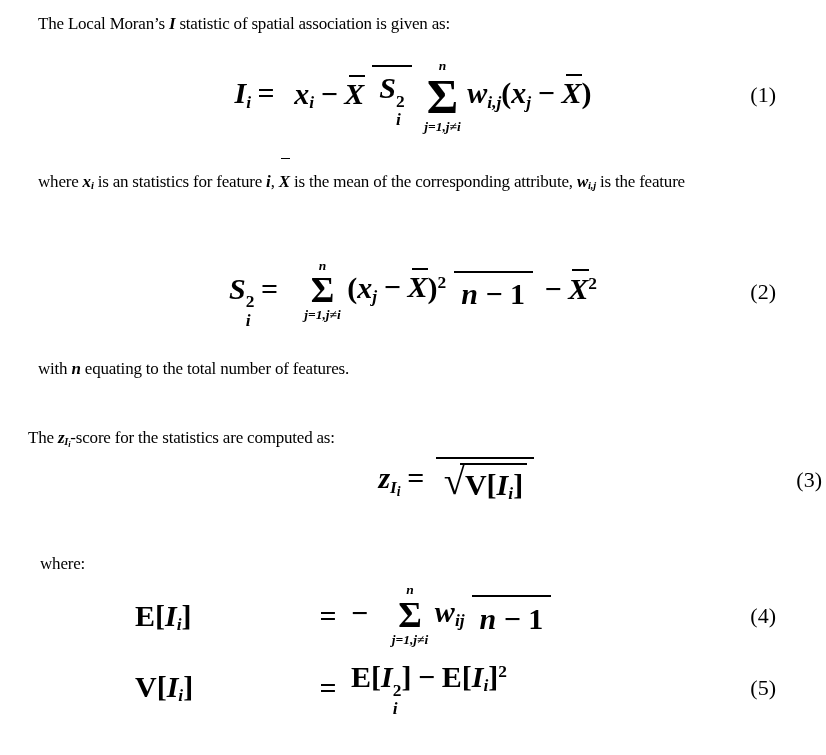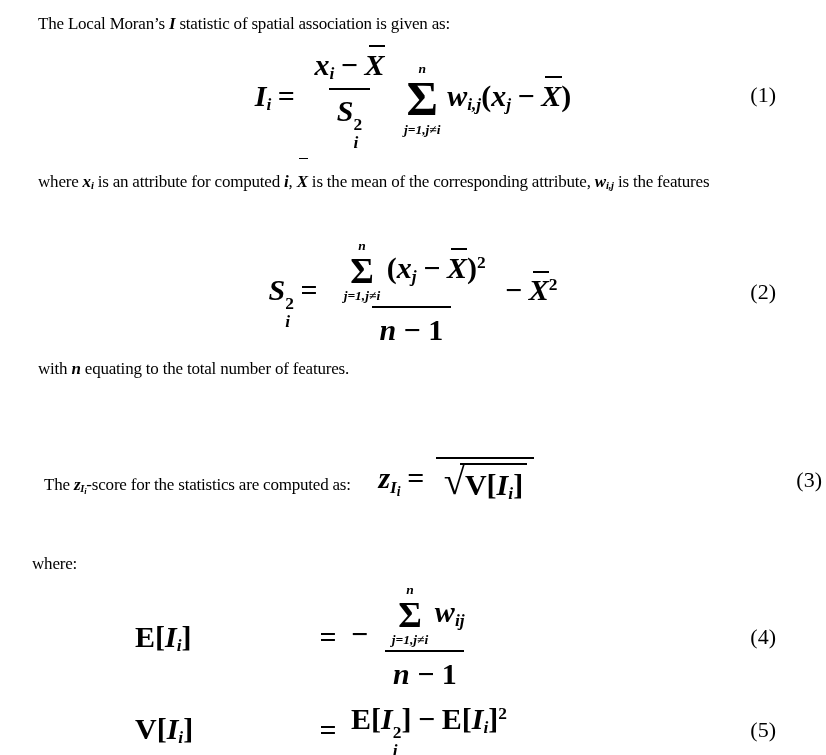--- a/index.html
+++ b/index.html
@@ -18,21 +18,21 @@
   .eq{font-size:30px;font-weight:700;line-height:1.25;display:inline-block;vertical-align:middle;}
   .mi{font-style:italic;}
   .mr,.mn{font-style:normal;}
   .mo{font-style:normal;margin:0 .22em;}
   .mo0{font-style:normal;margin-right:.14em;}
   .sub{font-size:.58em;vertical-align:-0.25em;font-style:italic;}
   .sub2{font-size:.78em;vertical-align:-0.25em;font-style:italic;}
   .sup{font-size:.58em;vertical-align:.55em;font-style:normal;}
   .ss{display:inline-flex;flex-direction:column;align-items:flex-start;font-size:.58em;line-height:1.05;vertical-align:-0.5em;font-style:normal;}
   .ss .ss-sub{font-style:italic;}
-  .frac{display:inline-flex;flex-direction:column;align-items:center;vertical-align:middle;margin:0 .18em;justify-content:flex-end;}
+  .frac{display:inline-flex;align-items:center;vertical-align:middle;margin:0 .18em;justify-content:flex-end;}
   .frac .num{padding:0 .25em .1em;}
   .frac .den{border-top:2.4px solid currentColor;padding:.08em .25em 0;}
   .bigop{display:inline-flex;flex-direction:column;align-items:center;vertical-align:middle;line-height:1;margin:0 .22em;}
   .bigop .op{font-size:1.6em;line-height:.95;font-style:normal;font-family:"Liberation Serif","DejaVu Sans",serif;}
   .bigop.sm .op{font-size:1.2em;}
   .bigop .lim{font-size:13.5px;line-height:1.15;font-style:italic;}
   .bar{position:relative;display:inline-block;font-style:italic;}
   .bar::after{content:"";position:absolute;left:.14em;right:-.02em;top:-0.02em;border-top:.085em solid currentColor;}
   .sqrt{display:inline-flex;align-items:flex-start;vertical-align:middle;}
   .sqrt .rad{font-size:1.3em;line-height:1;font-style:normal;transform:translateY(-0.06em);margin-right:-0.13em;font-family:"Liberation Serif","DejaVu Sans",serif;}
@@ -65,21 +65,21 @@
         </span><span class="bigop">
           <span class="lim">n</span>
           <span class="op">Σ</span>
           <span class="lim">j=1,j≠i</span>
         </span><span class="mi">w</span><span class="sub">i,j</span><span class="mn">(</span><span class="mi">x</span><span class="sub">j</span><span class="mo">−</span><span class="bar">X</span><span class="mn">)</span></span>
     <span class="eqno">(1)</span>
   </div>
 
   <div class="ptext" style="left:38px;top:158px;">
     <div class="line">
-      <span>where </span><span class="bmath">x</span><span class="bsub">i</span><span> is an attribute for computed </span><span class="bmath">i</span><span>, </span><span class="bmath bar">X</span><span> is the mean of the corresponding attribute, </span><span class="bmath">w</span><span class="bsub">i,j</span><span> is the features</span>
+      <span>where </span><span class="bmath">x</span><span class="bsub">i</span><span> is an statistics for feature </span><span class="bmath">i</span><span>, </span><span class="bmath bar">X</span><span> is the mean of the corresponding attribute, </span><span class="bmath">w</span><span class="bsub">i,j</span><span> is the feature</span>
     </div>
   </div>
 
   <div class="eq-row" style="top:236px;height:112px;line-height:112px;">
     <span class="eq"><span class="mi">S</span><span class="ss">
           <span class="mn">2</span>
           <span class="ss-sub">i</span>
         </span><span class="mo">=</span><span class="frac">
           <span class="num"><span class="bigop sm">
               <span class="lim">n</span>
@@ -88,35 +88,35 @@
             </span><span class="mn">(</span><span class="mi">x</span><span class="sub">j</span><span class="mo">−</span><span class="bar">X</span><span class="mn">)</span><span class="sup">2</span></span>
           <span class="den"><span class="mi">n</span><span class="mn"> − 1</span></span>
         </span><span class="mo">−</span><span class="bar">X</span><span class="sup">2</span></span>
     <span class="eqno">(2)</span>
   </div>
 
   <div class="ptext" style="left:38px;top:359px;text-align:center;">
     <span>with </span><span class="bmath">n</span><span> equating to the total number of features.</span>
   </div>
 
-  <div class="ptext" style="left:44px;top:428px;margin-top:47px;">
+  <div class="ptext" style="left:28px;top:428px;">
     <span>The </span><span class="bmath">z</span><span class="bsub"><span>I</span><span class="bsub2">i</span></span><span>-score for the statistics are computed as:</span>
   </div>
 
   <div class="eq-row" style="top:438px;height:84px;line-height:84px;margin-left:46px;">
     <span class="eq"><span class="mi">z</span><span class="sub"><span>I</span><span class="sub2">i</span></span><span class="mo">=</span><span class="frac">
           <span class="den"><span class="sqrt">
               <span class="rad">√</span>
               <span class="rc"><span class="mr">V[</span><span class="mi">I</span><span class="sub">i</span><span class="mr">]</span></span>
             </span></span>
         </span></span>
     <span class="eqno">(3)</span>
   </div>
 
-  <div class="ptext" style="left:32px;top:554px;text-align:right;">
+  <div class="ptext" style="left:40px;top:554px;text-align:right;">
     <span>where:</span>
   </div>
 
   <div class="eq-align" style="top:582px;">
 
     <div class="eqrow45" style="margin-bottom:8px;">
       <span class="lhs eq"><span class="mr">E[</span><span class="mi">I</span><span class="sub">i</span><span class="mr">]</span></span>
       <span class="mid eq"><span class="mr">=</span></span>
       <span class="rhs eq"><span class="mo0">−</span><span class="frac">
             <span class="num"><span class="bigop sm">

